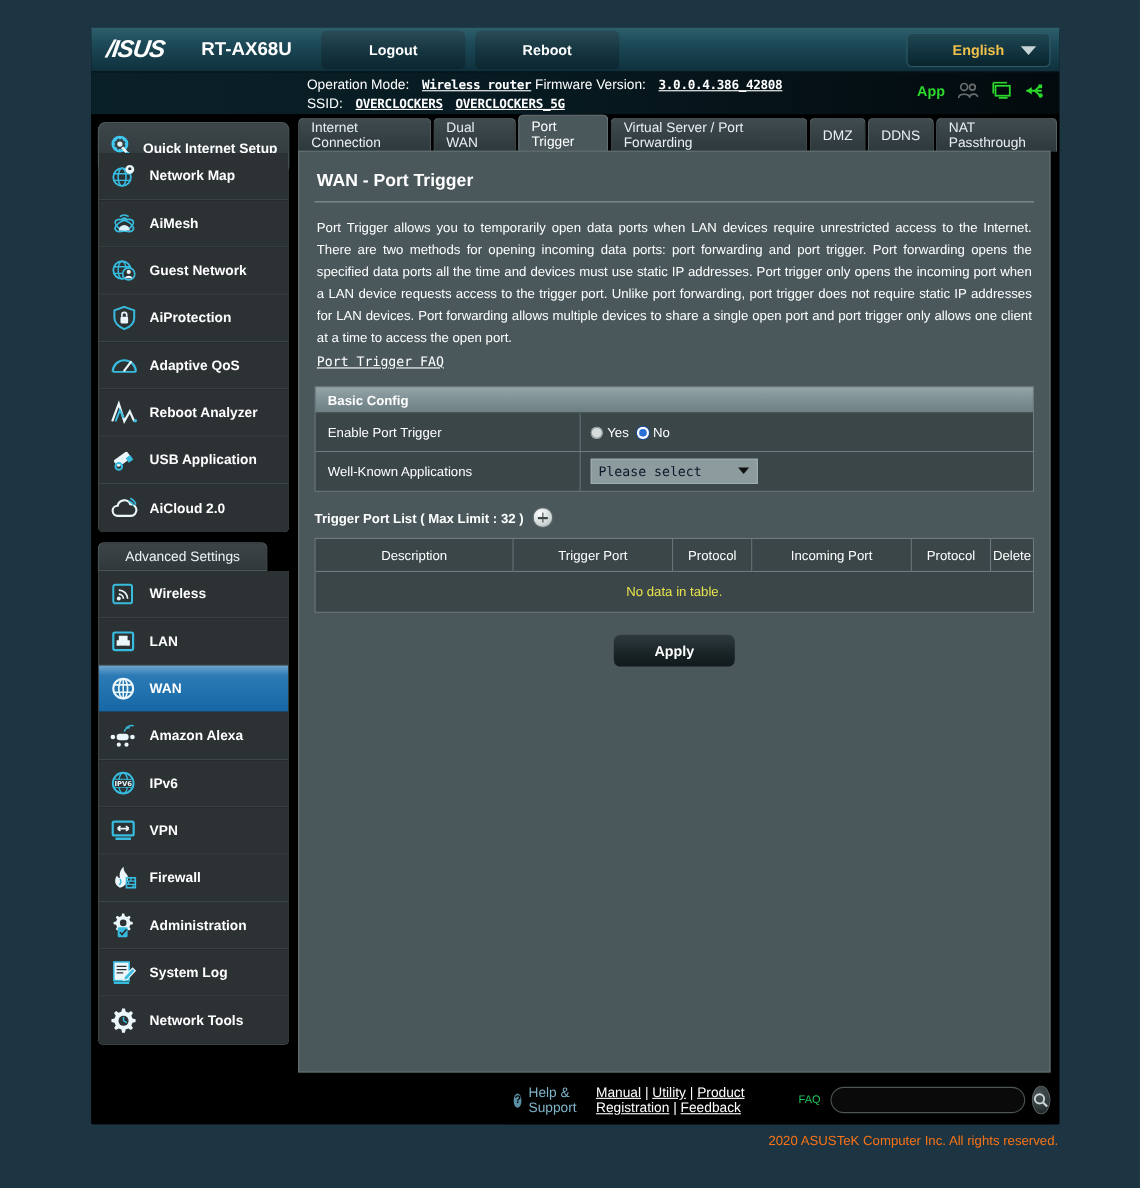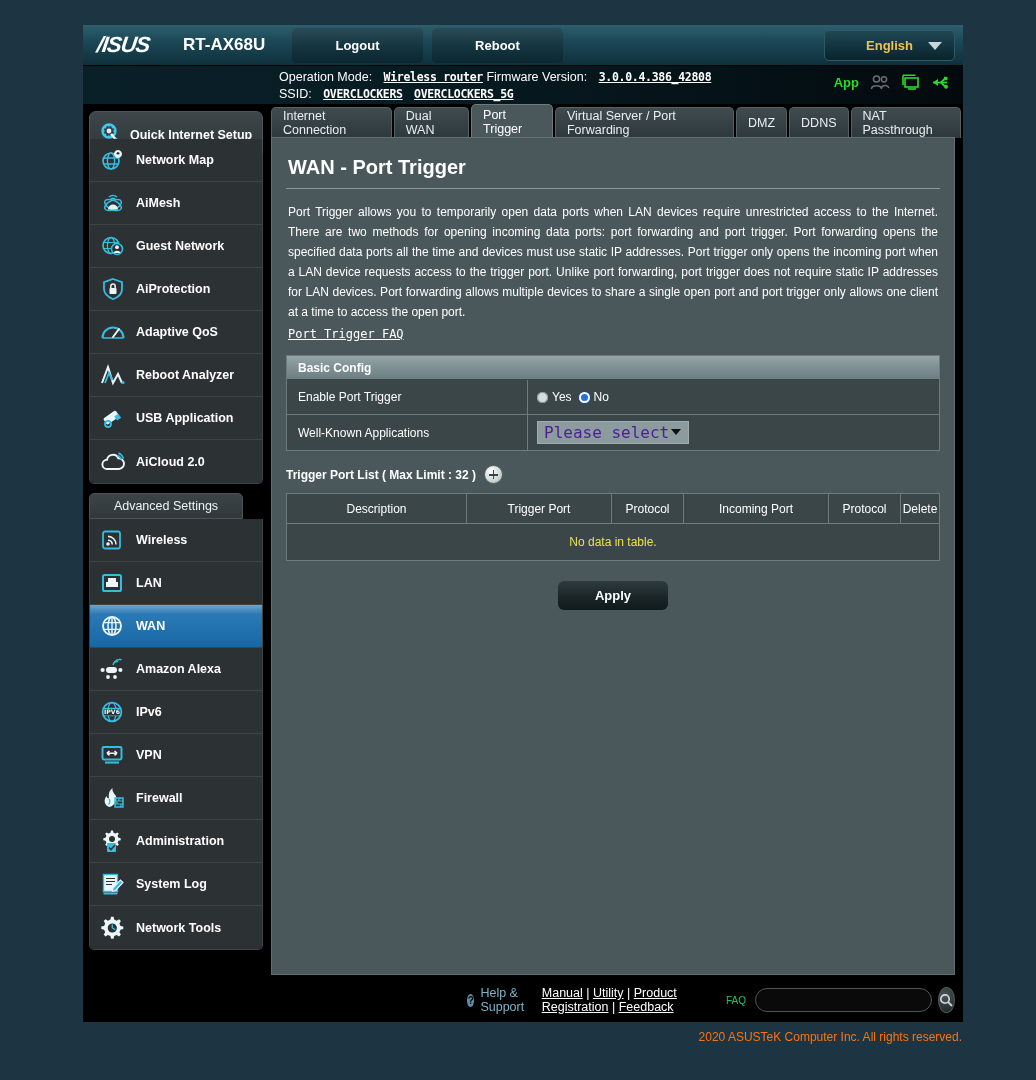--- a/index.html
+++ b/index.html
@@ -124,21 +124,21 @@
     background: #4a585c; color: #fff;
     border-color: #6d7b7e;
     height: 34px;
   }
 
   .panel {
     position: absolute; left: 0; top: 33px; right: 8px; bottom: 47px;
     background: #4a585c;
     border: 1px solid #61706f;
   }
-  .panel-title { margin: 18px 4px 0 16px; font-size: 20px; font-weight: bold; color: #fff; }
+  .panel-title { margin: 18px 4px 0 16px; font-size: 16px; font-weight: bold; color: #fff; }
   .hr { margin: 9px 14px 0 14px; height: 1px; background: #8b9799; }
   .desc { margin: 13px 16px 0 16px; font-size: 12px; color: #fff; line-height: 20px; text-align: justify; }
   .faqlink { display: inline-block; margin: 5px 0 0 16px; font-family: "DejaVu Sans Mono", monospace; font-size: 12px; color: #fff; text-decoration: underline; cursor: pointer; }
 
   .cfgtable { margin: 13px 14px 0 14px; border: 1px solid #6d7b7e; }
   .cfg-head {
     height: 24px;
     background: linear-gradient(to bottom, #95a5a8 0%, #7e9094 50%, #6c7f83 100%);
     border-bottom: 1px solid #3a4446;
     display: flex; align-items: center; padding-left: 11px;
@@ -150,21 +150,21 @@
   .cfg-val { flex: 1; background: #3b4649; display: flex; align-items: center; padding-left: 9px; }
   .radiogrp { display: flex; align-items: center; gap: 7px; }
   .radio { display: flex; align-items: center; gap: 4px; cursor: pointer; }
   .radio .dot { width: 11px; height: 11px; border-radius: 50%; background: #d7dcdc; box-shadow: inset 0 0 0 1px #8c9698; }
   .radio.sel .dot { background: #2a6fd6; box-shadow: inset 0 0 0 2px #fff, 0 0 0 1px #1e4e96; }
   .radio .t { font-size: 12px; color: #fff; }
   .selectbox {
     position: relative; width: 152px; height: 23px;
     background: #8b9b9e; border: 1px solid #9dadb0;
     display: flex; align-items: center; padding-left: 6px;
-    font-family: "DejaVu Sans Mono", monospace; font-size: 16px; color: #4c1d95;
+    font-family: "DejaVu Sans Mono", monospace; font-size: 12px; color: #0f172a;
     cursor: pointer;
   }
   .selectbox .sc { position: absolute; right: 7px; top: 7px; width: 0; height: 0; border-left: 5px solid transparent; border-right: 5px solid transparent; border-top: 6px solid #111; }
 
   .listhead { display: flex; align-items: center; margin: 14px 0 0 14px; }
   .listhead .t { font-size: 12px; font-weight: bold; color: #fff; }
   .addbtn { margin-left: 8px; width: 19px; height: 19px; border-radius: 50%; background: radial-gradient(circle at 35% 30%, #fdfdfd 0%, #cfd6d6 60%, #9aa4a5 100%); border: 1px solid #5c6668; position: relative; cursor: pointer; }
   .addbtn::before, .addbtn::after { content: ""; position: absolute; background: #3c4446; }
   .addbtn::before { left: 4px; top: 8px; width: 9px; height: 1.6px; }
   .addbtn::after { left: 7.7px; top: 4px; width: 1.6px; height: 9px; }

